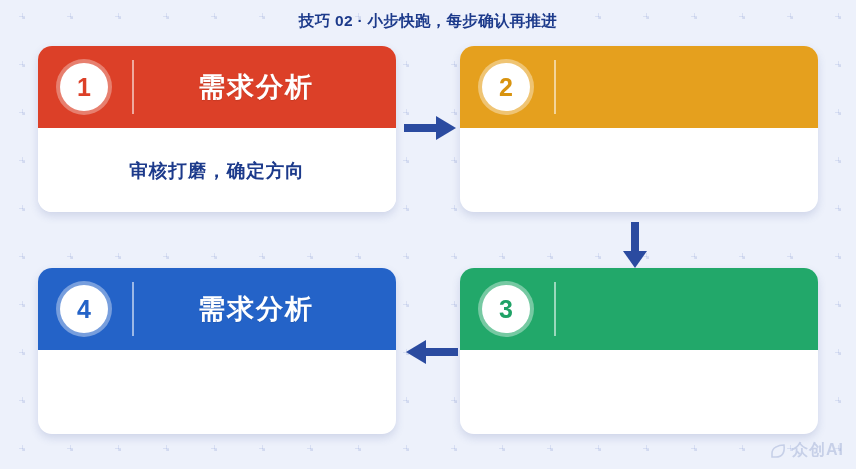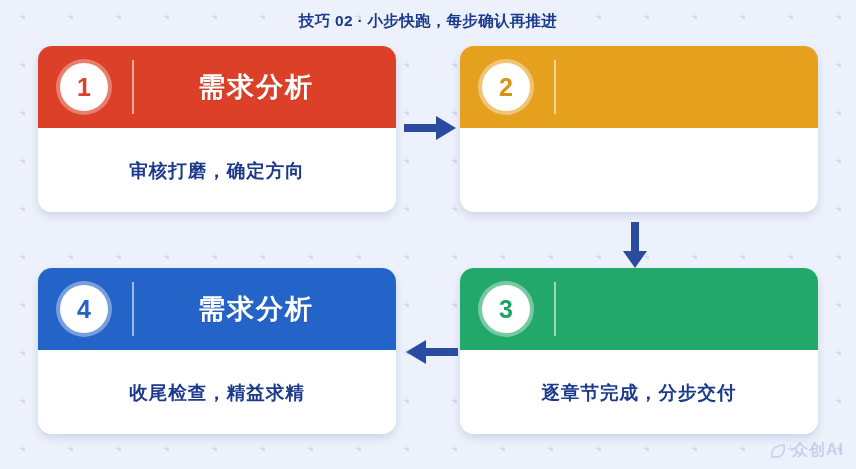--- a/index.html
+++ b/index.html
@@ -176,30 +176,28 @@
       <div class="badge">2</div>
       <div class="divider"></div>
     </div>
   </div>
 
   <div class="card theme-green" id="card-3">
     <div class="card-header">
       <div class="badge">3</div>
       <div class="divider"></div>
     </div>
-    <div class="card-body">逐章节完成，分步交付</div>
   </div>
 
   <div class="card theme-blue" id="card-4">
     <div class="card-header">
       <div class="badge">4</div>
       <div class="divider"></div>
       <div class="card-title">需求分析</div>
     </div>
-    <div class="card-body">收尾检查，精益求精</div>
   </div>
 
   <svg class="arrow" id="arrow-1-2" width="54" height="30" viewBox="0 0 54 30">
     <rect x="0" y="11" width="35" height="8" fill="#2b4ba0"></rect>
     <polygon points="32,3 52,15 32,27" fill="#2b4ba0"></polygon>
   </svg>
 
   <svg class="arrow" id="arrow-2-3" width="30" height="48" viewBox="0 0 30 48">
     <rect x="11" y="0" width="8" height="32" fill="#2b4ba0"></rect>
     <polygon points="3,29 15,46 27,29" fill="#2b4ba0"></polygon>

